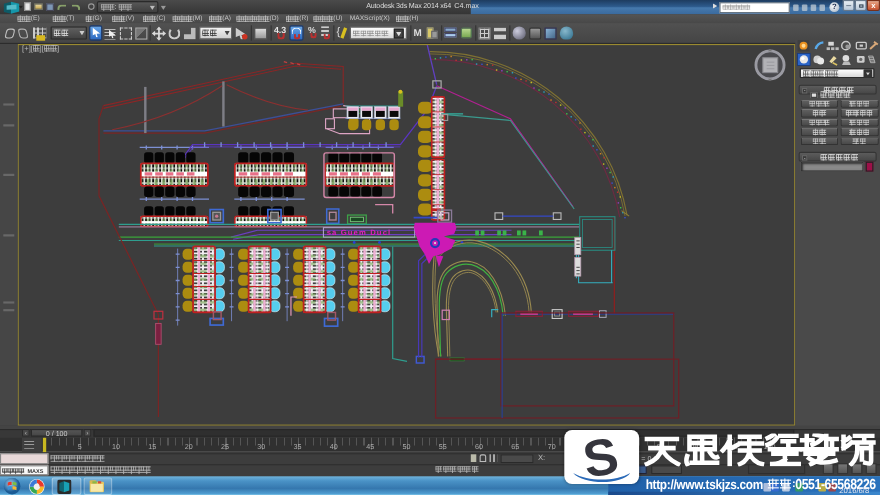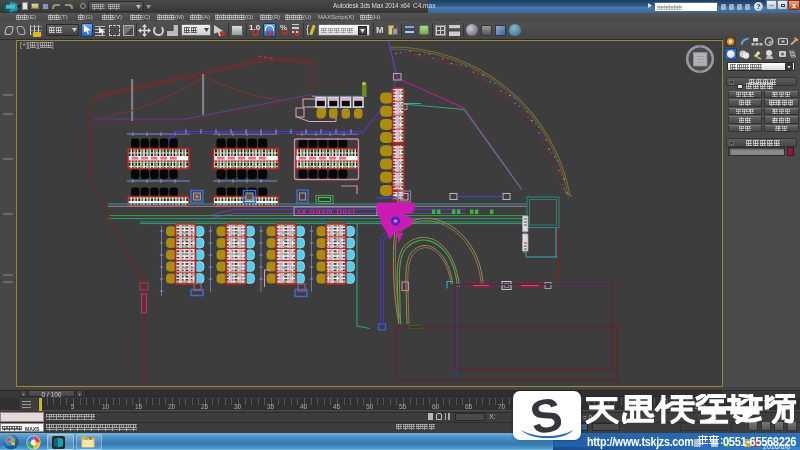--- a/index.html
+++ b/index.html
@@ -84,21 +84,21 @@
 <div class="a" style="left:167px;top:25px;width:11px;height:11px;background:#bbb;clip-path:polygon(0 100%,100% 100%,100% 0,60% 0,60% 55%,0 55%)"></div>
 <div class="a" style="left:181px;top:24px;width:30px;height:12px;background:linear-gradient(#f2f2f2,#cfcfcf);border:1px solid #666;border-radius:1px">
       <span style="position:absolute;left:2px;top:2px;color:#333"><i class="z" style="width:6px;height:6px"></i><i class="z" style="width:6px;height:6px;margin-left:1px"></i></span>
       <span style="position:absolute;right:1px;top:3px;width:5px;height:4px;background:#444;clip-path:polygon(0 0,100% 0,50% 100%)"></span>
     </div>
 <div class="a" style="left:214px;top:25px;width:10px;height:11px;background:#ccc;clip-path:polygon(0 0,100% 60%,55% 62%,70% 100%,50% 100%,38% 66%,0 80%)"></div>
 <div class="a" style="left:220px;top:31px;width:5px;height:5px;background:#cc3322;border-radius:50%"></div>
 <div class="a" style="left:228px;top:23px;width:1px;height:14px;background:#333"></div>
 <div class="a" style="left:231px;top:25px;width:12px;height:11px;background:linear-gradient(#ddd,#999);border:1px solid #555"></div>
 <div class="a" style="left:246px;top:23px;width:1px;height:14px;background:#333"></div>
-<div class="a" style="left:249px;top:23px;width:11px;height:8px;color:#e8e8e8;font-size:8px;font-weight:bold">1.0</div>
+<div class="a" style="left:249px;top:23px;width:11px;height:8px;color:#e8e8e8;font-size:8px;font-weight:bold">4.3</div>
 <div class="a" style="left:252px;top:30px;width:7px;height:6px;border:2px solid #b83030;border-top:none;border-radius:0 0 4px 4px"></div>
 <div class="a" style="left:263px;top:23px;width:13px;height:14px;background:linear-gradient(#6aa7e8,#2a68c0);border:1px solid #1a3a70;border-radius:2px"></div>
 <div class="a" style="left:265px;top:25px;width:9px;height:6px;border:1.5px solid #fff;border-bottom:none;border-radius:5px 5px 0 0"></div>
 <div class="a" style="left:267px;top:31px;width:6px;height:5px;border:2px solid #b83030;border-top:none;border-radius:0 0 3px 3px"></div>
 <div class="a" style="left:280px;top:23px;width:9px;height:8px;color:#ddd;font-size:8px;font-weight:bold">%</div>
 <div class="a" style="left:282px;top:30px;width:6px;height:5px;border:2px solid #b83030;border-top:none;border-radius:0 0 3px 3px"></div>
 <div class="a" style="left:292px;top:24px;width:7px;height:9px;background:repeating-linear-gradient(0deg,#ccc 0 2px,#555 2px 4px)"></div>
 <div class="a" style="left:294px;top:31px;width:6px;height:5px;border:2px solid #b83030;border-top:none;border-radius:0 0 3px 3px"></div>
 <div class="a" style="left:303px;top:23px;width:1px;height:14px;background:#333"></div>
 <div class="a" style="left:306px;top:24px;width:9px;height:12px;color:#ddd;font-size:10px">{</div>

